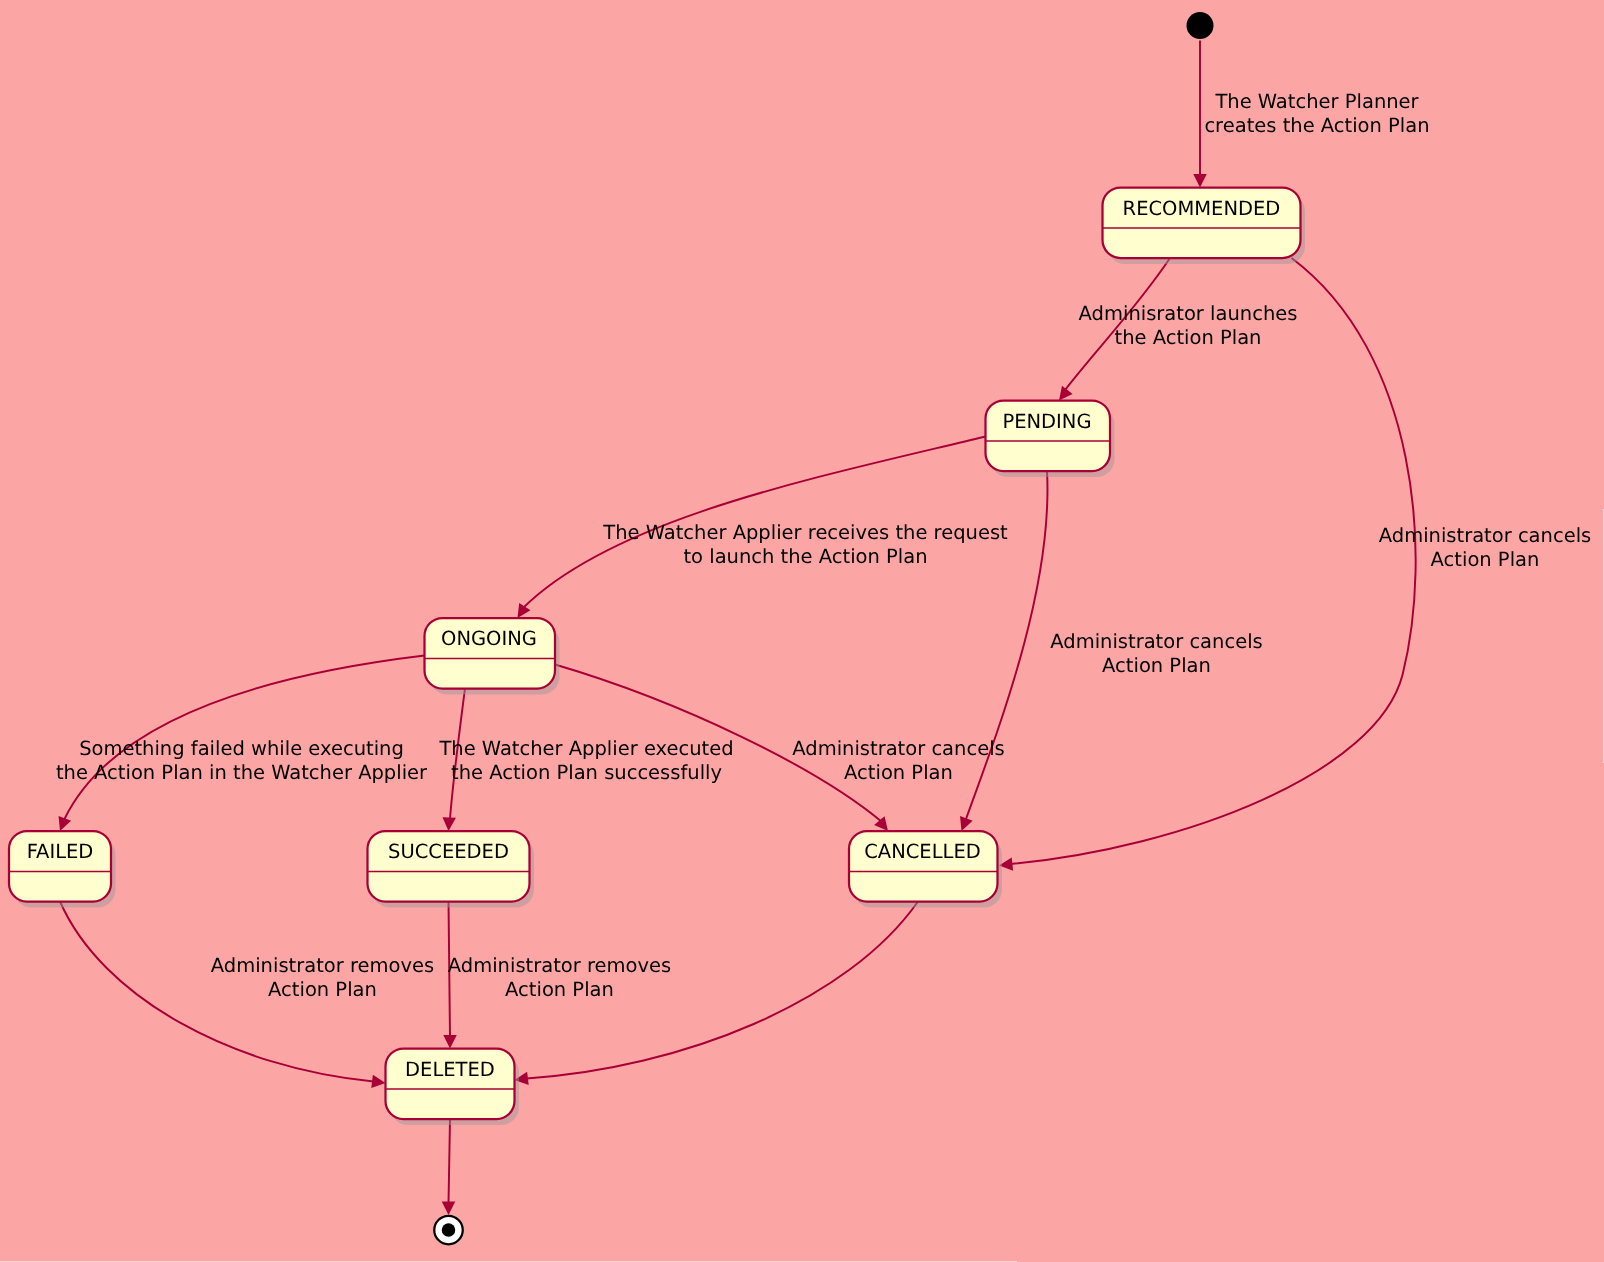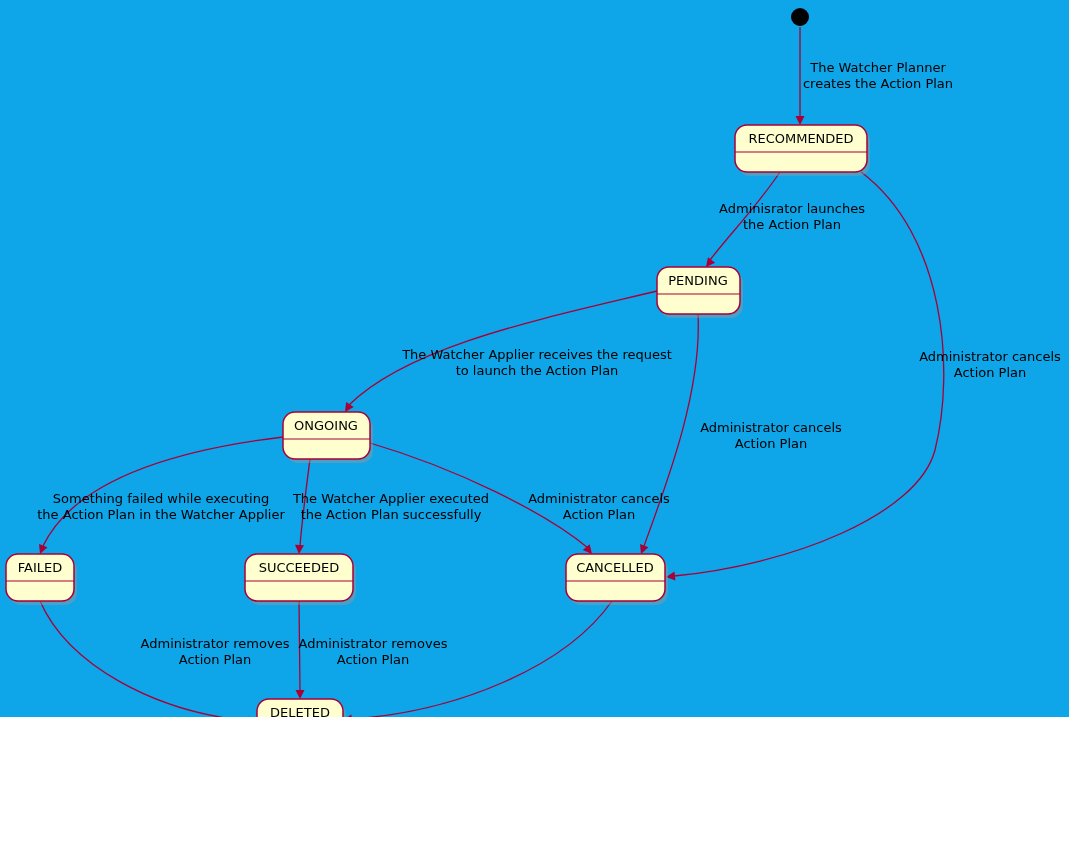--- a/index.html
+++ b/index.html
@@ -2,23 +2,23 @@
 <html><head>
 <meta charset="utf-8">
 <style>
   html, body {
     margin: 0;
     padding: 0;
     background: #ffffff;
   }
   .canvas-wrap {
     width: 1069px;
-    height: 717px;
+    height: 841px;
     position: relative;
-    background: #0ea5e9;
+    background: #fca5a5;
     text-align: right;
   }
   .state-shadow { fill: #9a9a9a; opacity: 0.45; }
   .state-rect   { fill: #FEFECE; stroke: #A80036; stroke-width: 1.5; }
   .state-divider{ stroke: #A80036; stroke-width: 1; }
   .edge         { fill: none; stroke: #A80036; stroke-width: 1.3; }
   .arrowhead    { fill: #A80036; stroke: none; }
   .state-label  { font: 13px "DejaVu Sans", sans-serif; fill: #000000; text-anchor: middle; }
   .edge-label   { font: 13px "DejaVu Sans", sans-serif; fill: #000000; text-anchor: middle; }
   .init-dot     { fill: #000000; }

